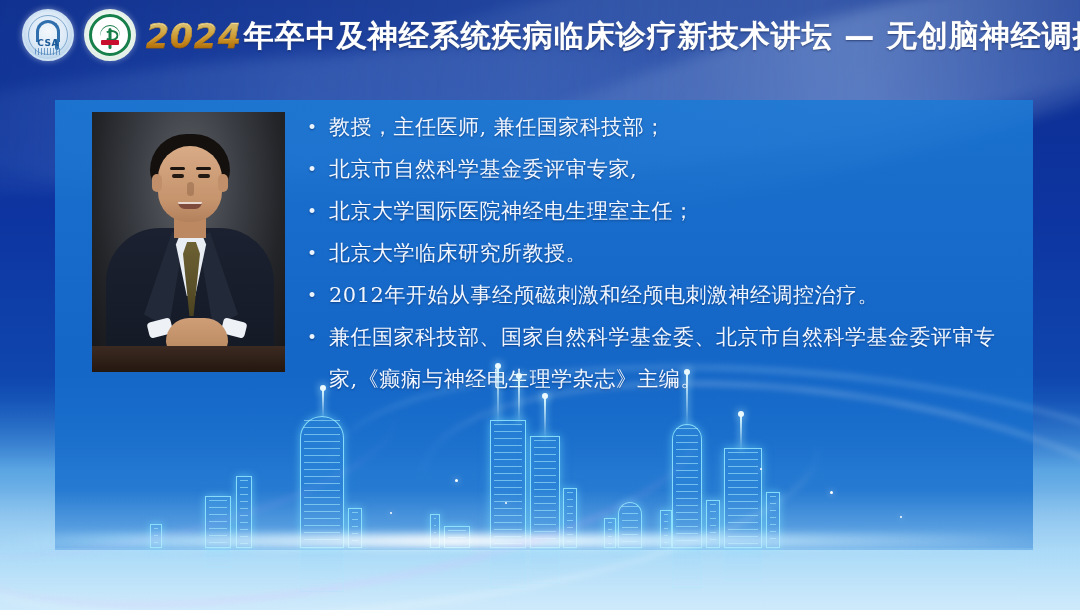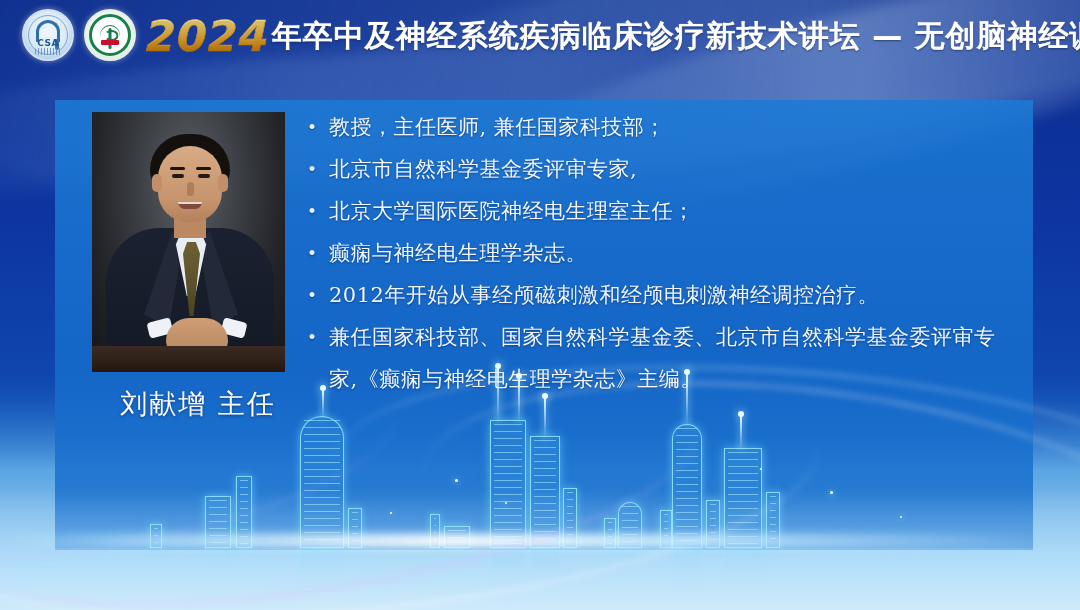--- a/index.html
+++ b/index.html
@@ -103,21 +103,21 @@
   .title{
     position:absolute; left:146px; top:14px; height:44px;
     display:flex; align-items:center; white-space:nowrap;
     font-family:"DejaVu Sans","Liberation Sans",sans-serif;
     font-size:30px; font-weight:bold; letter-spacing:1px;
   }
   .title .gold{
     background:linear-gradient(180deg,#fff6c9 0%,#ffe27a 28%,#f0b43a 55%,#d1860f 78%,#ffe9a8 100%);
     -webkit-background-clip:text; background-clip:text; color:transparent;
     -webkit-text-stroke:.6px rgba(120,70,0,.35);
-    font-style:italic; font-size:43px; padding-right:2px;
+    font-style:italic; font-size:33px; padding-right:2px;
     text-shadow:0 1px 0 rgba(90,50,0,.25);
   }
   .title .white{
     color:#ffffff; text-shadow:0 1px 2px rgba(0,20,70,.6), 0 0 1px rgba(255,255,255,.8);
   }
 
   
   .panel{
     position:absolute; left:55px; top:100px; width:978px; height:450px;
     background:linear-gradient(180deg, rgba(28,122,213,.88) 0%, rgba(22,108,203,.88) 55%, rgba(24,112,206,.80) 100%);
@@ -435,38 +435,37 @@
       <div class="p-eye-l"></div>
       <div class="p-eye-r"></div>
       <div class="p-nose"></div>
       <div class="p-mouth"></div>
       <div class="p-cuff-l"></div>
       <div class="p-cuff-r"></div>
       <div class="p-hands"></div>
       <div class="p-desk"></div>
     </div>
 
-    <div class="name">刘献增  主任</div>
 
     <div class="bullets">
       <div class="bullet">
         <span class="dot">•</span>
         <span class="txt">教授，主任医师, 兼任国家科技部；</span>
       </div>
       <div class="bullet">
         <span class="dot">•</span>
         <span class="txt">北京市自然科学基金委评审专家,</span>
       </div>
       <div class="bullet">
         <span class="dot">•</span>
         <span class="txt">北京大学国际医院神经电生理室主任；</span>
       </div>
       <div class="bullet">
         <span class="dot">•</span>
-        <span class="txt">癫痫与神经电生理学杂志。</span>
+        <span class="txt">北京大学临床研究所教授。</span>
       </div>
       <div class="bullet">
         <span class="dot">•</span>
         <span class="txt">2012年开始从事经颅磁刺激和经颅电刺激神经调控治疗。</span>
       </div>
       <div class="bullet">
         <span class="dot">•</span>
         <span class="txt">兼任国家科技部、国家自然科学基金委、北京市自然科学基金委评审专家,《癫痫与神经电生理学杂志》主编。</span>
       </div>
     </div>

